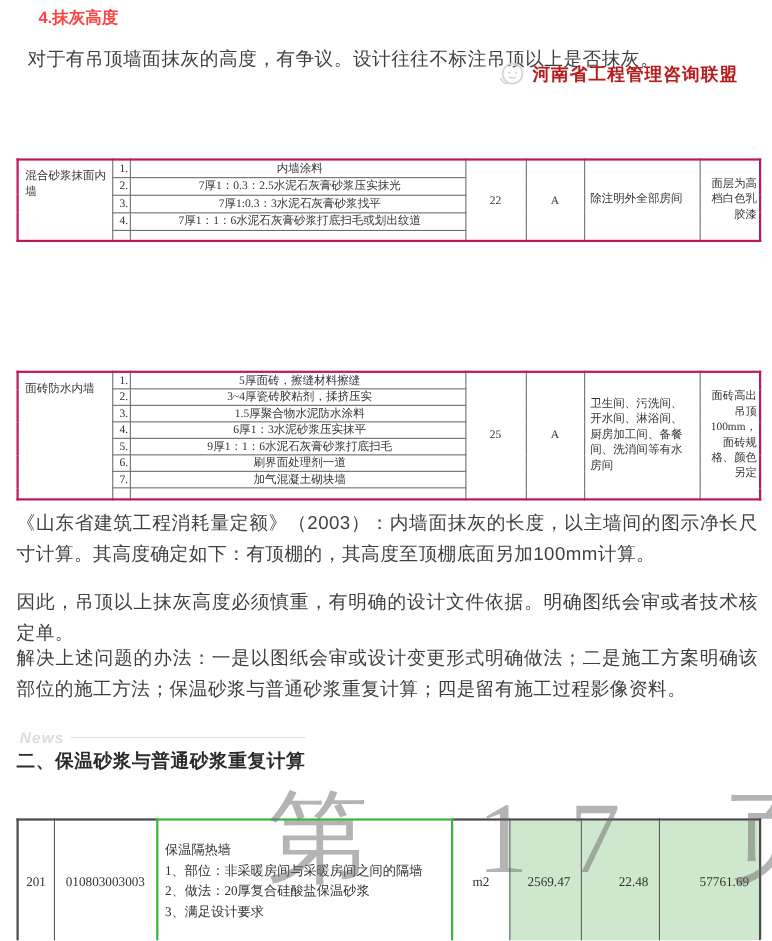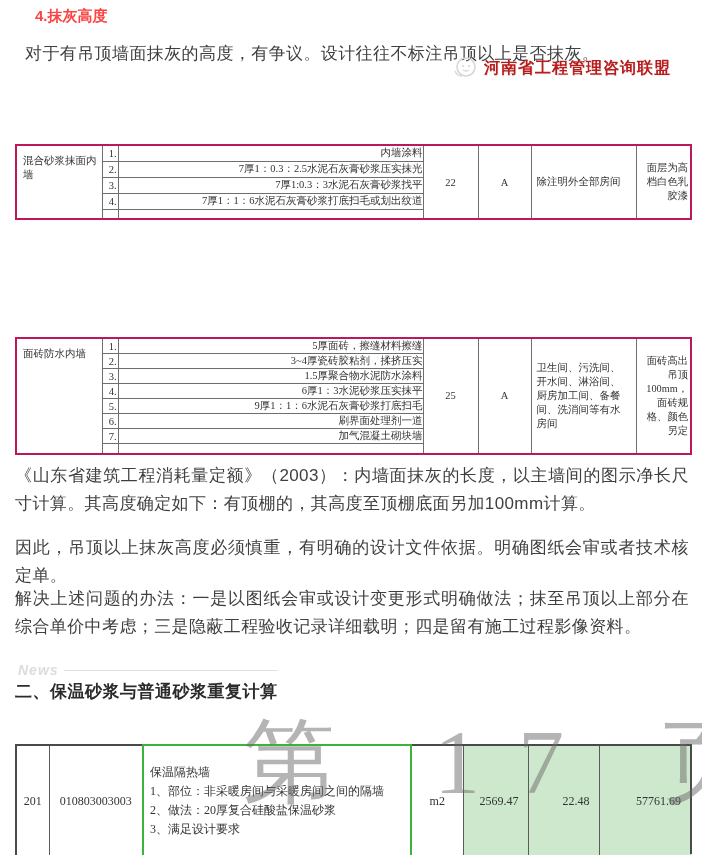--- a/index.html
+++ b/index.html
@@ -42,21 +42,21 @@
     border-collapse: collapse; table-layout: fixed; width: 675px;
     font-family: "Liberation Serif", "DejaVu Serif", serif;
     font-size: 10.5px; color: #333;
   }
   table.spec td { border: 1px solid #6e6e6e; overflow: hidden; }
   table.spec { border: 2px solid #be185d; margin-top: 32px; }
   #table1 { left: 15px; top: 112px; }
   #table2 { left: 15px; top: 305px; }
   td.c-name { vertical-align: top; padding: 8px 4px 0 6px; line-height: 14px; }
   td.c-num  { text-align: right; padding-right: 1px; }
-  td.c-desc { text-align: right; padding-left: 4px; white-space: nowrap; }
+  td.c-desc { text-align: center; padding-left: 4px; white-space: nowrap; }
   td.c-qty, td.c-grade { text-align: center; vertical-align: middle; }
   td.c-rooms { text-align: left; vertical-align: middle; padding: 2px 5px; line-height: 14px; }
   td.c-note  { text-align: right; vertical-align: middle; padding: 2px 2px; line-height: 14px; font-size: 10.3px; }
   #table1 tr, #table2 tr { height: 16px; }
   #table2 tr { height: 15px; }
   tr.empty-row { height: 10px !important; }
 
   
   #news-wm { left: 18px; top: 662px; display: flex; align-items: center; width: 260px; }
   #news-wm .news-txt { font-size: 14px; font-weight: bold; font-style: italic;
@@ -199,21 +199,21 @@
     </tr>
     <tr class="empty-row">
       <td class="c-num"></td>
       <td class="c-desc"></td>
     </tr>
   </tbody>
     </table>
 
   <div class="abs para" id="para3">《山东省建筑工程消耗量定额》（2003）：内墙面抹灰的长度，以主墙间的图示净长尺寸计算。其高度确定如下：有顶棚的，其高度至顶棚底面另加100mm计算。</div>
   <div class="abs para" id="para4">因此，吊顶以上抹灰高度必须慎重，有明确的设计文件依据。明确图纸会审或者技术核定单。</div>
-  <div class="abs para" id="para5">解决上述问题的办法：一是以图纸会审或设计变更形式明确做法；抹至吊顶以上部分在综合单价中考虑；三是隐蔽工程验收记录详细载明；四是留有施工过程影像资料。</div>
+  <div class="abs para" id="para5">解决上述问题的办法：一是以图纸会审或设计变更形式明确做法；二是施工方案明确该部位的施工方法；保温砂浆与普通砂浆重复计算；四是留有施工过程影像资料。</div>
 
   <div class="abs" id="news-wm">
     <span class="news-txt">News</span>
     <span class="news-line"></span>
   </div>
 
   <div class="abs h2">二、保温砂浆与普通砂浆重复计算</div>
 
   <table class="abs" id="table3">
     <colgroup>

